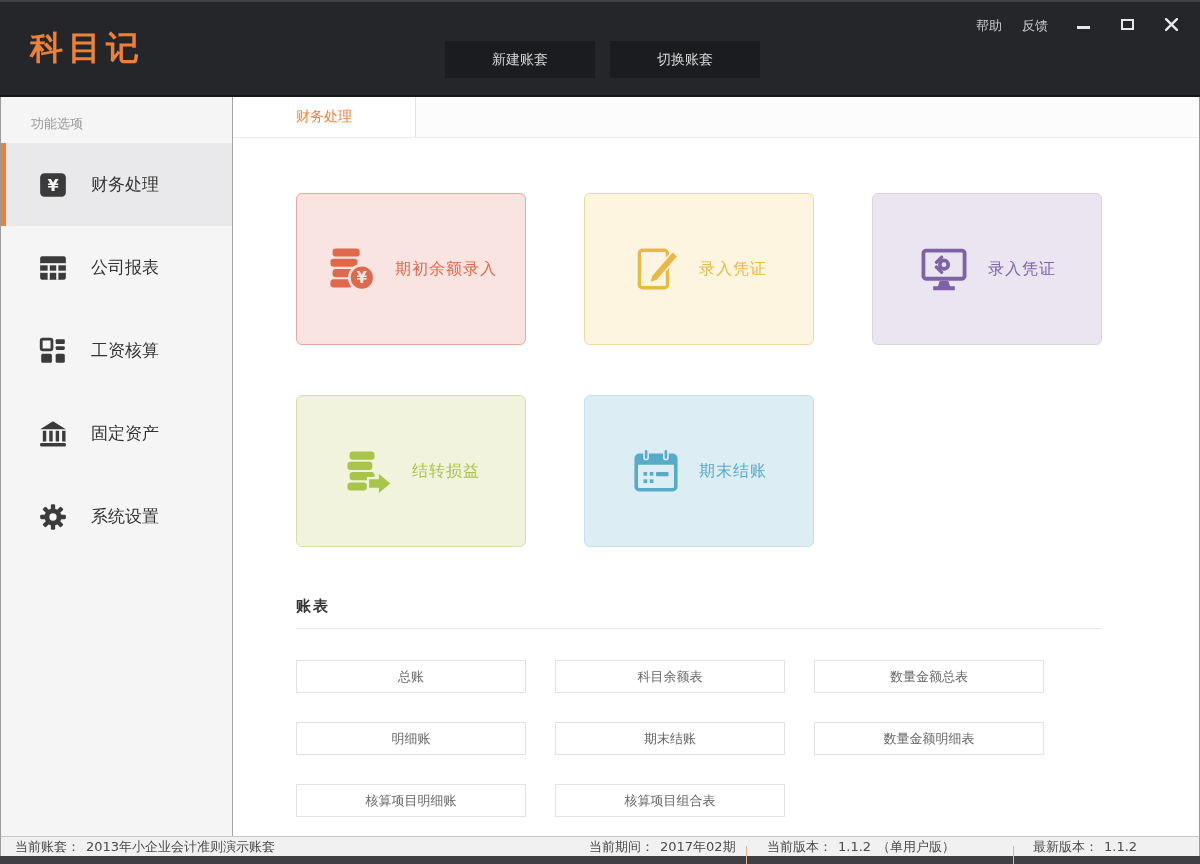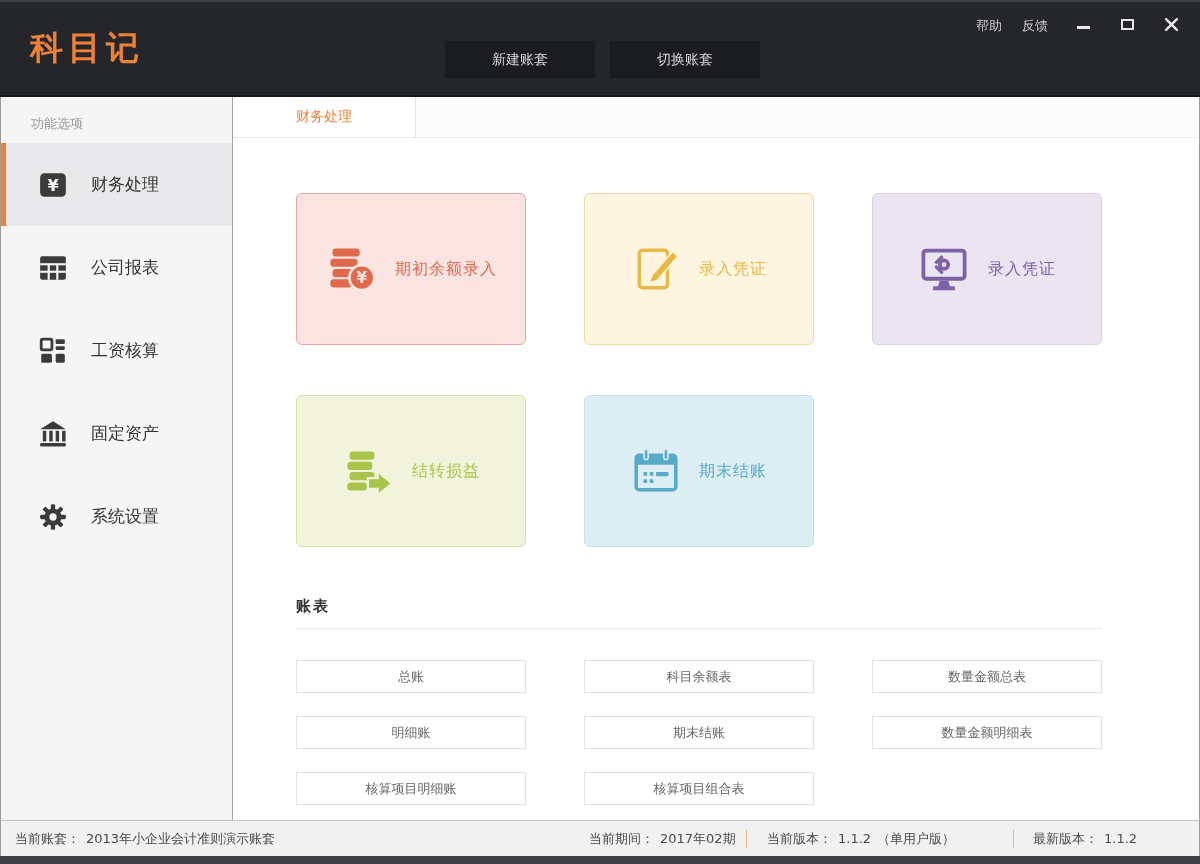--- a/index.html
+++ b/index.html
@@ -47,26 +47,26 @@
 
   .cards-row { display:flex; gap:58px; margin-bottom:50px; }
   .card { width:230px; height:152px; border-radius:6px; background:var(--bg); border:1px solid var(--bc);
           color:var(--fg); display:flex; align-items:center; justify-content:center; gap:18px; cursor:pointer; }
   .card-label { font-size:16px; letter-spacing:1px; }
   .card-icon svg { display:block; }
 
   .reports { width:806px; margin-top:33px; }
   .reports-title { font-size:15px; font-weight:bold; color:#333; letter-spacing:2px; }
   .reports-divider { border:none; border-top:1px solid #e8e8e8; margin-top:12px; }
-  .reports-grid { margin-top:31px; display:grid; grid-template-columns:repeat(3,230px); column-gap:58px; row-gap:23px; }
+  .reports-grid { margin-top:31px; display:grid; grid-template-columns:repeat(3,230px); column-gap:58px; row-gap:23px;gap:29px; }
   .report-btn { height:33px; background:#fff; border:1px solid #e2e2e2; color:#666; font-size:13px;
                 display:flex; align-items:center; justify-content:center; cursor:pointer; }
 
   
-  .statusbar { height:36px; flex:none; background:#f1f1f1; border-top:1px solid #c6c6c6;
+  .statusbar { height:20px; flex:none; background:#f1f1f1; border-top:1px solid #c6c6c6;
                border-left:1px solid #9b9b9b; border-right:1px solid #9b9b9b;
                position:relative; font-size:13px; color:#4a4a4a; }
   .sb-item { position:absolute; top:0; height:100%; display:flex; align-items:center; gap:6px; white-space:nowrap; }
   .sb-account { left:14px; }
   .sb-period { left:588px;justify-content:space-between; }
   .sb-version { left:766px; }
   .sb-latest { left:1032px; }
   .sb-sep { position:absolute; top:9px; width:1px; height:18px; background:var(--statusbar_sep,#e3b68c); }
   .sb-sep1 { left:745px; }
   .sb-sep2 { left:1012px; }

